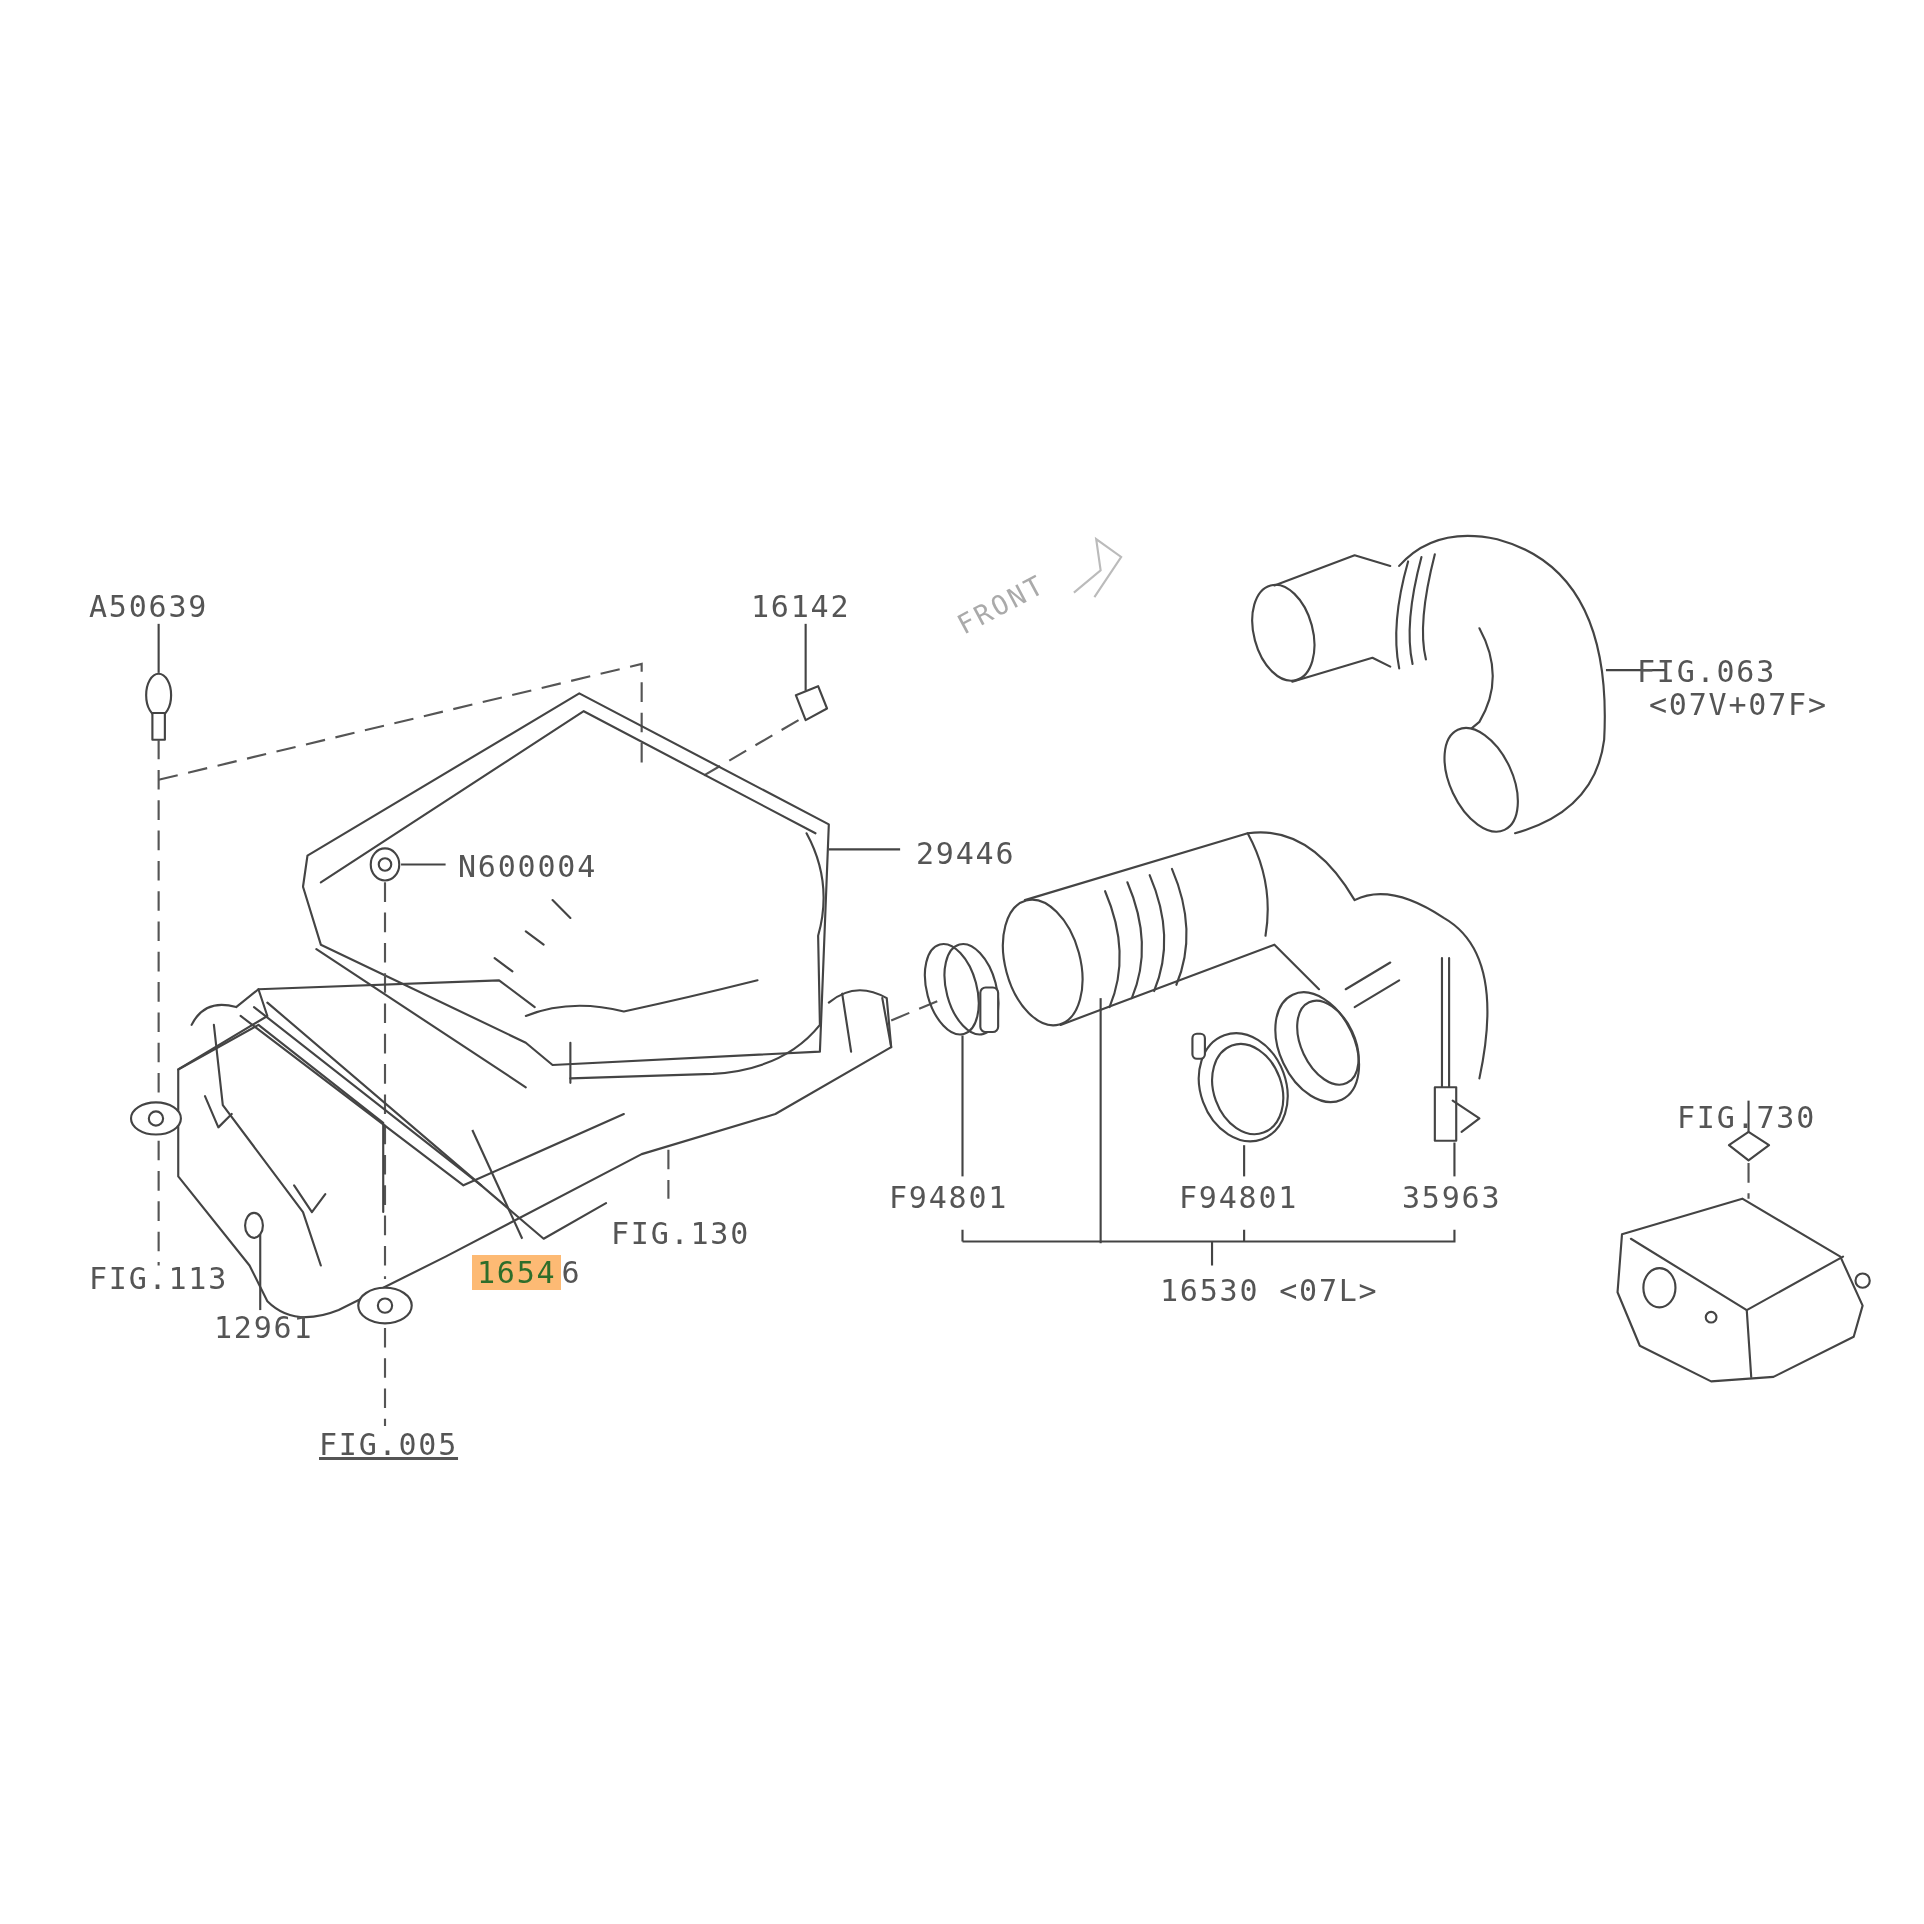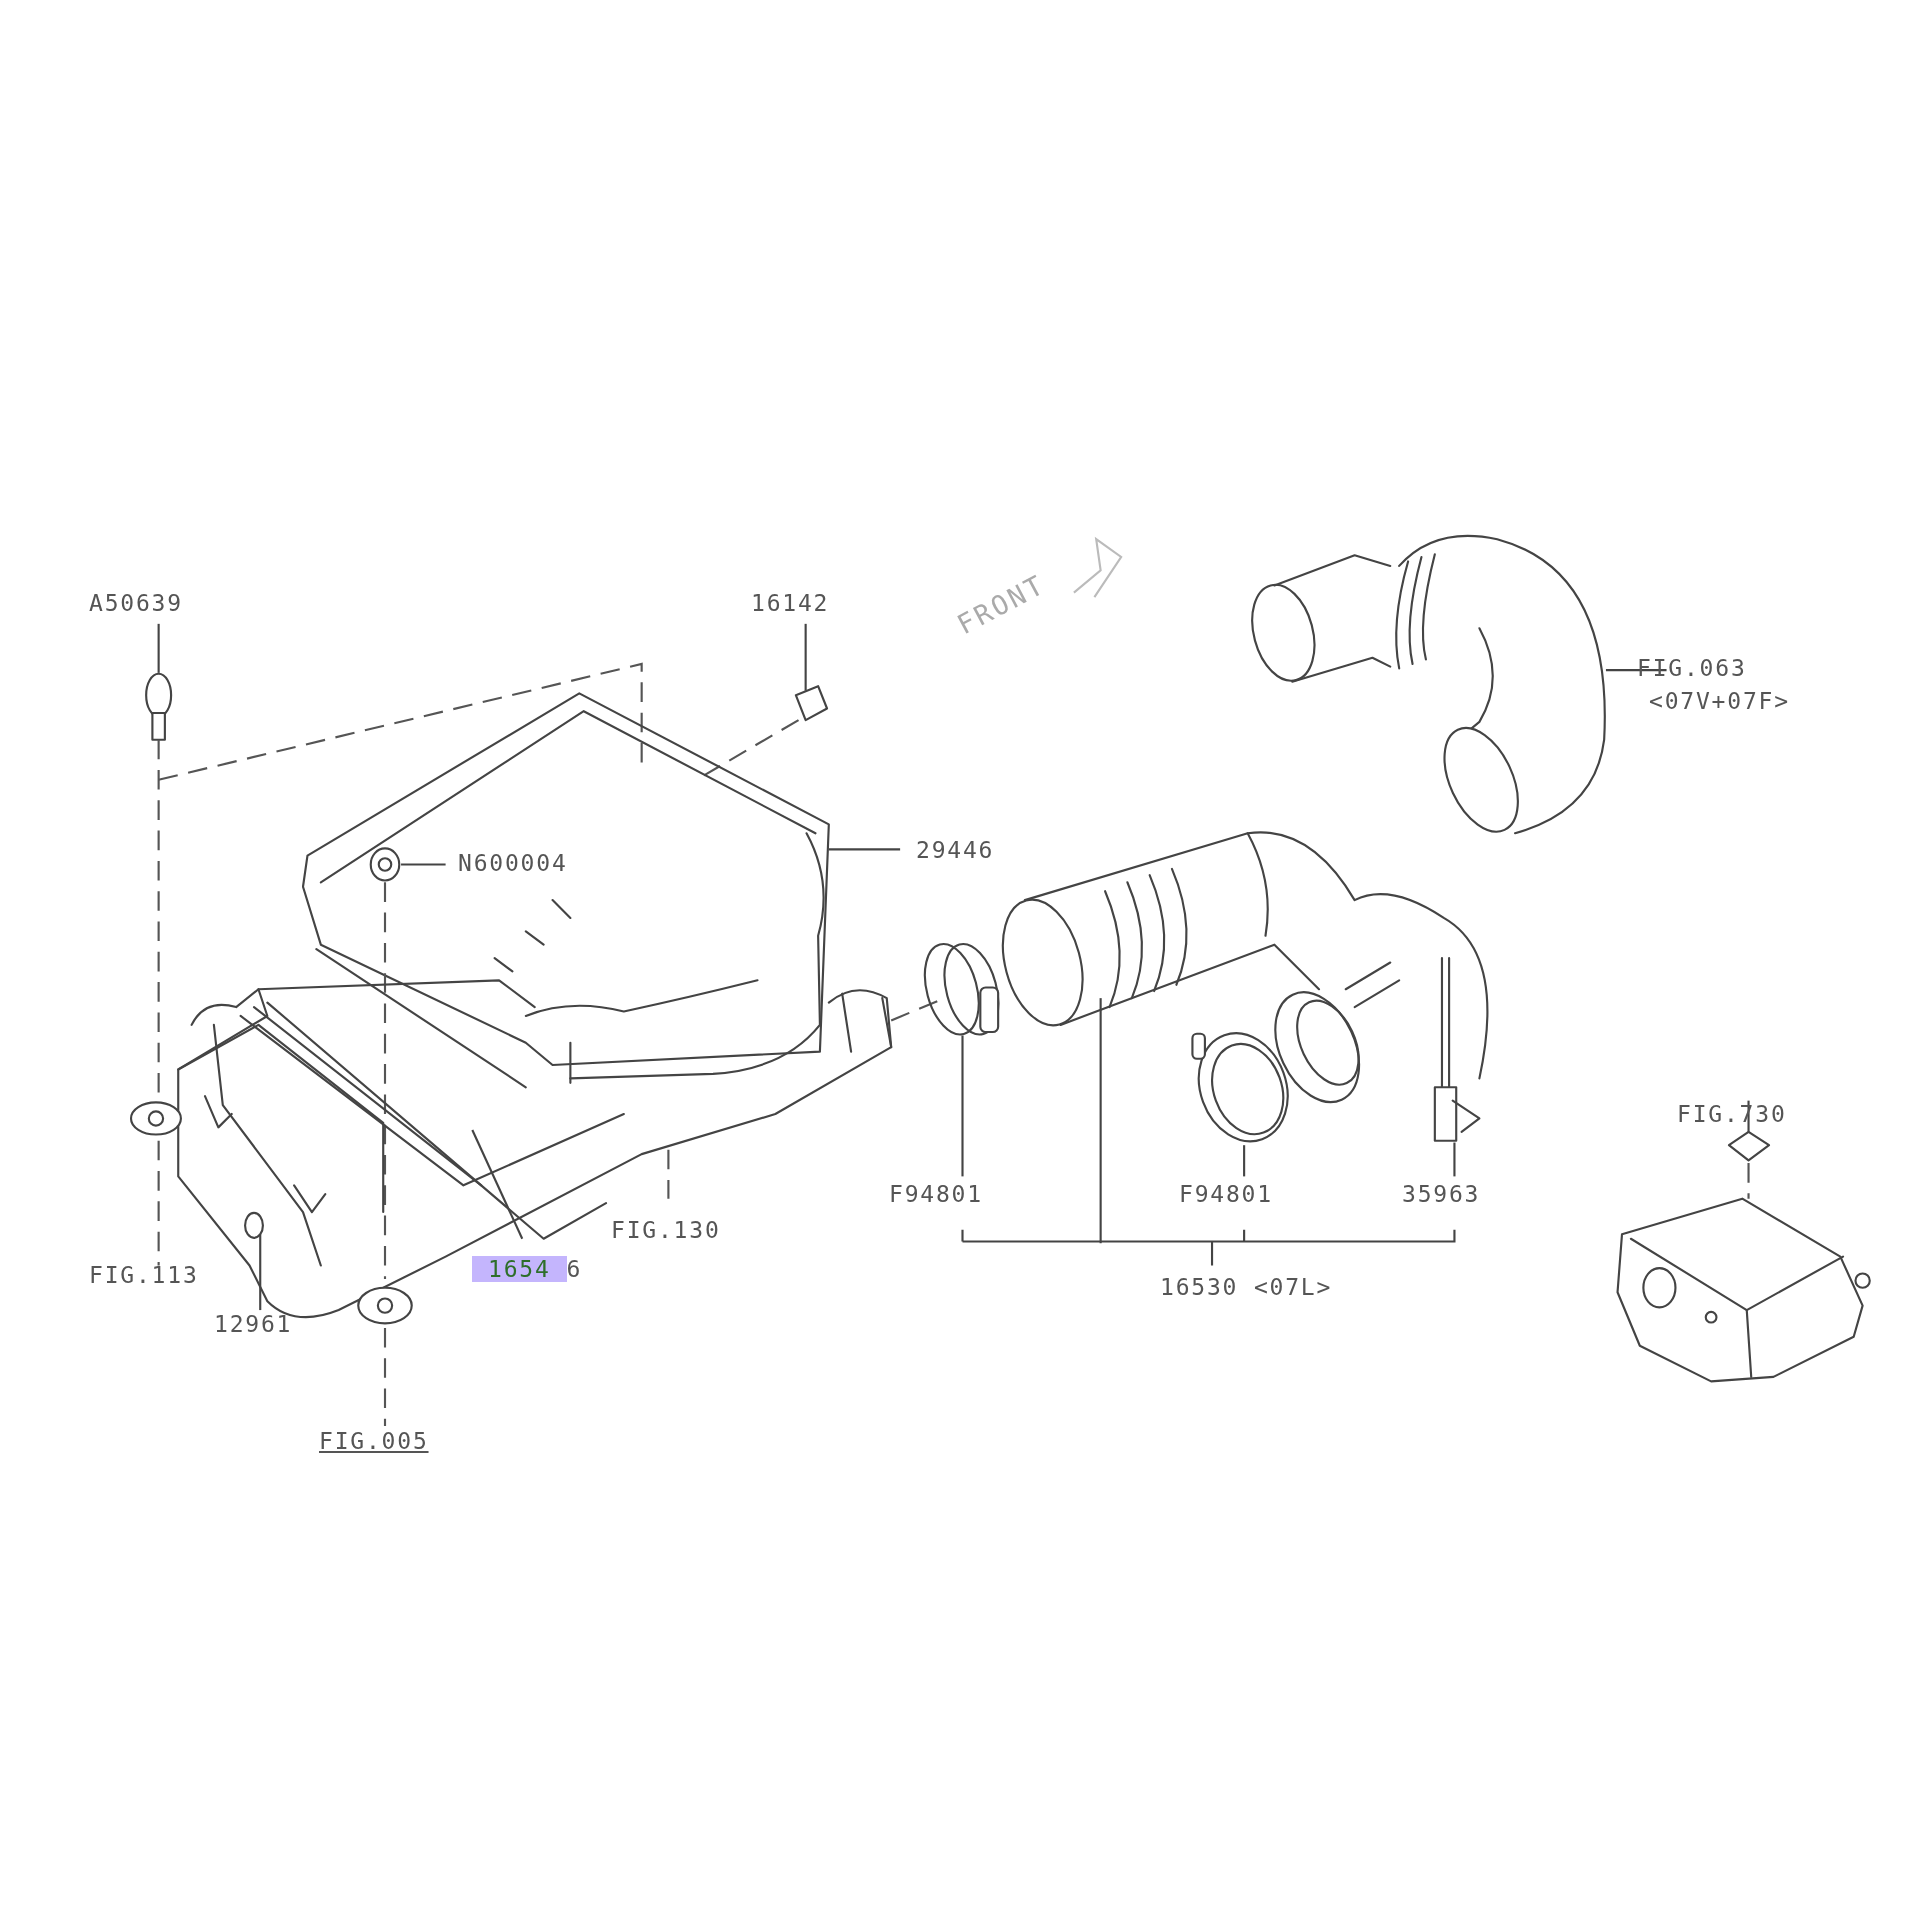--- a/index.html
+++ b/index.html
@@ -1,19 +1,19 @@
 <!DOCTYPE html>
 <html style="font-size:14.3px"><head>
 <meta charset="utf-8">
 <style>
   html, body { margin:0; padding:0; background:#ffffff; }
   body { width:1925px; height:1925px; position:relative; overflow:hidden; font-family:"DejaVu Sans Mono","Liberation Mono",monospace; }
   .canvas { position:absolute; left:0; top:0; width:1925px; height:1925px; }
-  .lbl { position:absolute; font-family:"DejaVu Sans Mono","Liberation Mono",monospace; font-size:23px; color:#555; letter-spacing:1.8px; white-space:nowrap; line-height:1;text-align:right; }
-  .hl { background:#c4b5fd; color:#2e6e2a; padding:0 16px; }
+  .lbl { position:absolute; font-family:"DejaVu Sans Mono","Liberation Mono",monospace; font-size:30px; color:#555; letter-spacing:1.8px; white-space:nowrap; line-height:1;text-align:right; }
+  .hl { background:#fdba74; color:#2e6e2a; padding:0 5px; }
   .hl-tail { color:#555; }
   svg .ln { stroke:#444; stroke-width:2.4; fill:none; stroke-linejoin:round; stroke-linecap:round; }
   svg .lnf { stroke:#444; stroke-width:2.4; fill:#fff; stroke-linejoin:round; }
   svg .dash { stroke:#555; stroke-width:2.4; fill:none; stroke-dasharray:22 12; }
   svg .lead { stroke:#444; stroke-width:2.4; fill:none; }
   .front { position:absolute; left:952px; top:613px; font-size:27px; color:#aaa; transform:rotate(-28deg); transform-origin:left top; letter-spacing:2.7px; font-family:"DejaVu Sans Mono",monospace; }
 </style>
 </head>
 <body>
 

